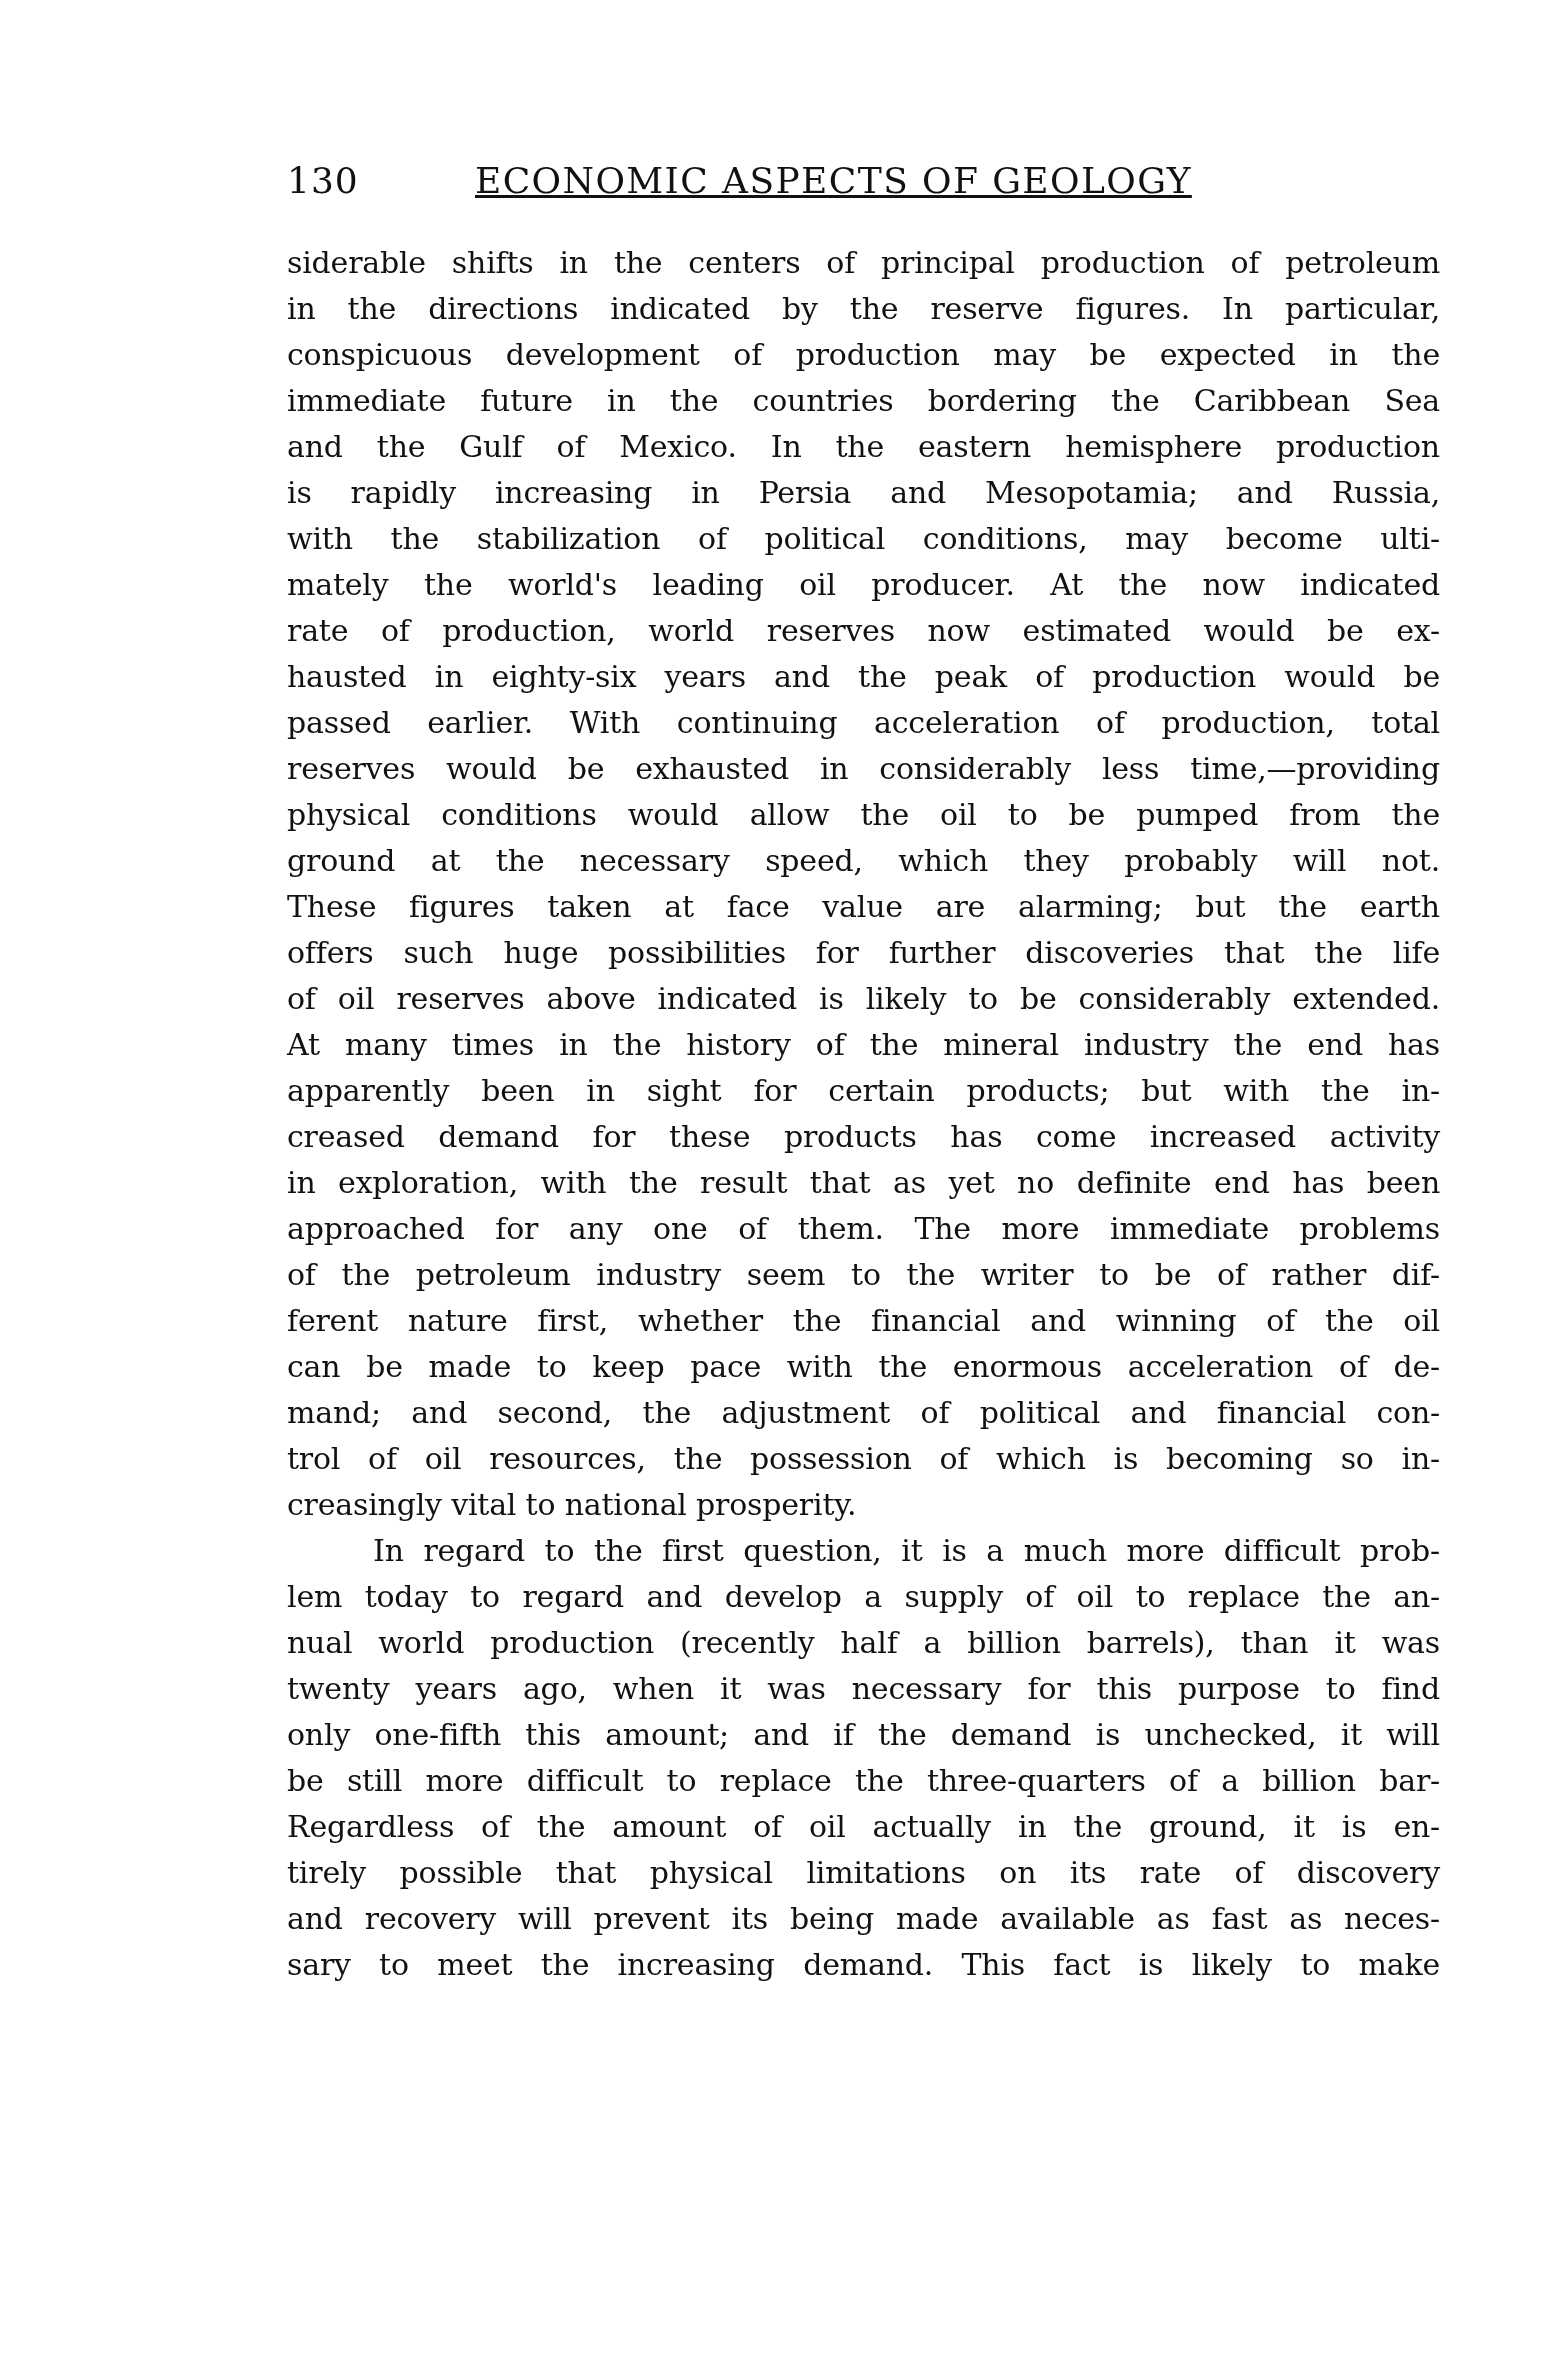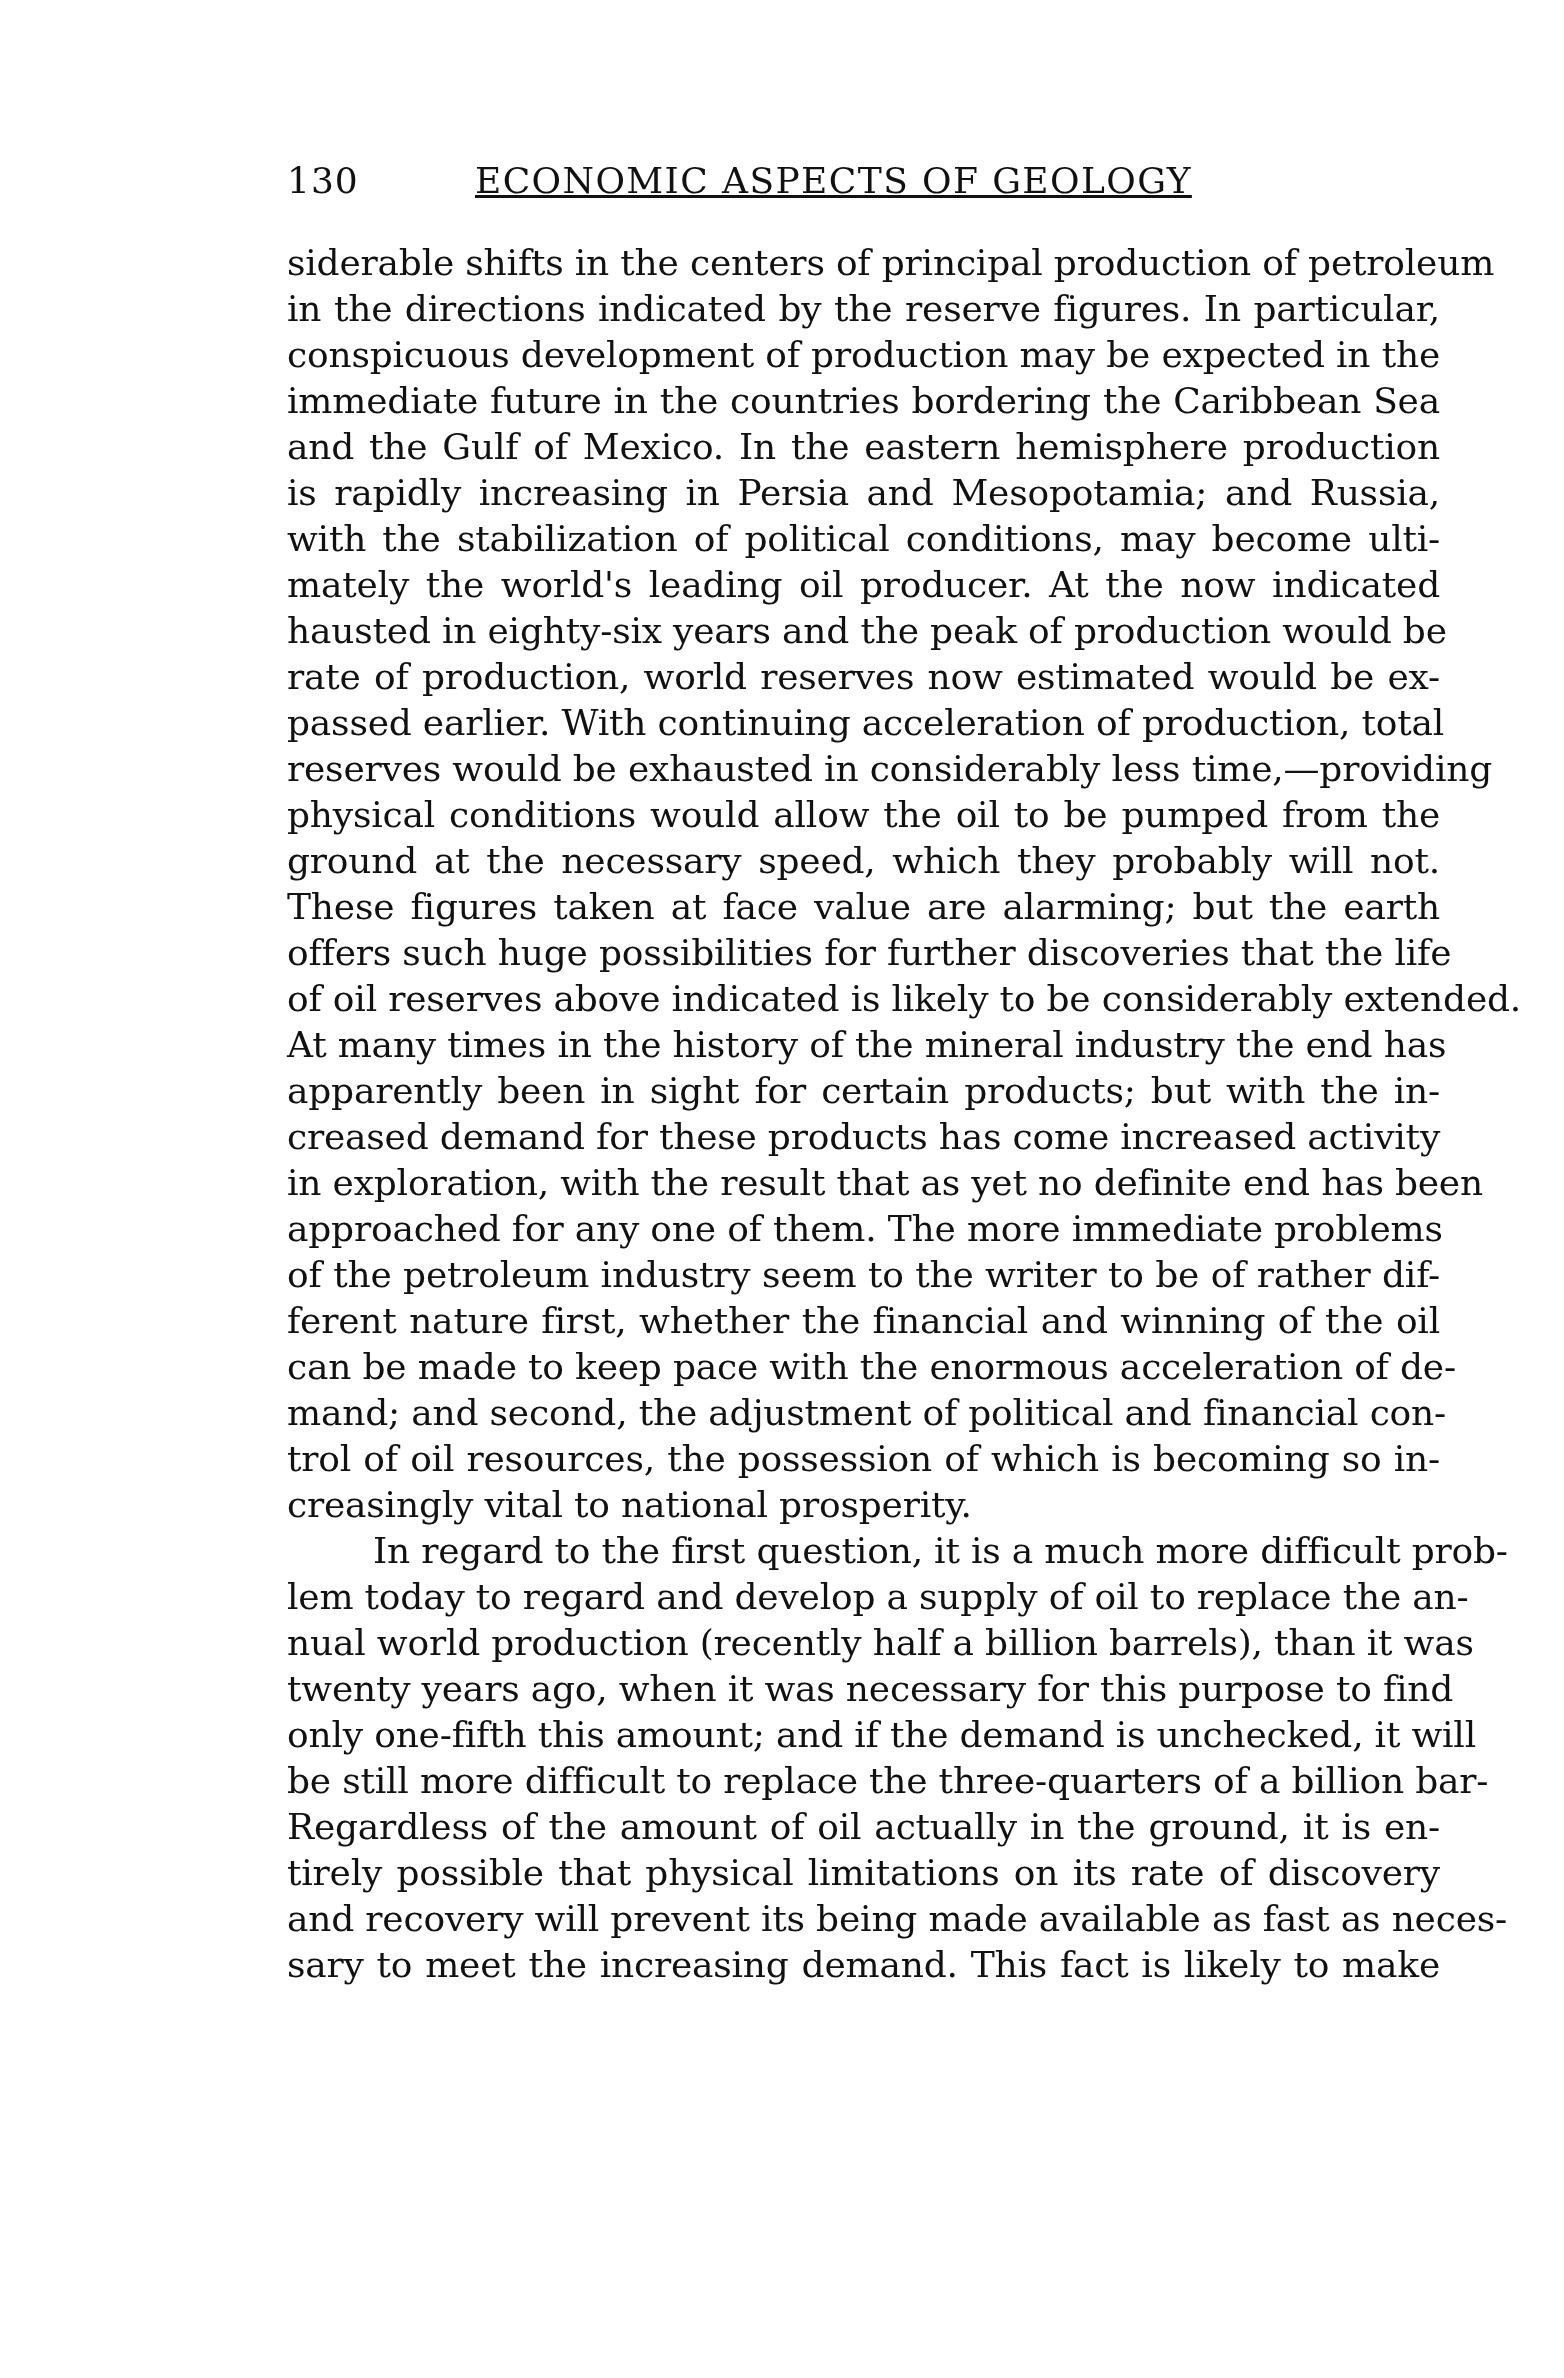--- a/index.html
+++ b/index.html
@@ -42,21 +42,21 @@
     }
     .body-text {
       position: absolute;
       top: 240px;
       left: 287px;
       width: 1153px;
     }
     .line {
       display: block;
       height: 46px;
-      font-size: 36px;
+      font-size: 30px;
       line-height: 46px;
       white-space: nowrap;
       text-align: justify;
       text-align-last: justify;
       letter-spacing: -0.2px;
     }
     .line.last {
       text-align-last: left;
     }
     .line.indent {
@@ -74,22 +74,22 @@
 <div class="body-text">
   <div class="paragraph">
     <span class="line">siderable shifts in the centers of principal production of petroleum</span>
     <span class="line">in the directions indicated by the reserve figures. In particular,</span>
     <span class="line">conspicuous development of production may be expected in the</span>
     <span class="line">immediate future in the countries bordering the Caribbean Sea</span>
     <span class="line">and the Gulf of Mexico. In the eastern hemisphere production</span>
     <span class="line">is rapidly increasing in Persia and Mesopotamia; and Russia,</span>
     <span class="line">with the stabilization of political conditions, may become ulti-</span>
     <span class="line">mately the world's leading oil producer. At the now indicated</span>
+    <span class="line">rate of production, world reserves now estimated would be ex-</span>
     <span class="line">hausted in eighty-six years and the peak of production would be</span>
-    <span class="line">rate of production, world reserves now estimated would be ex-</span>
     <span class="line">passed earlier. With continuing acceleration of production, total</span>
     <span class="line">reserves would be exhausted in considerably less time,—providing</span>
     <span class="line">physical conditions would allow the oil to be pumped from the</span>
     <span class="line">ground at the necessary speed, which they probably will not.</span>
     <span class="line">These figures taken at face value are alarming; but the earth</span>
     <span class="line">offers such huge possibilities for further discoveries that the life</span>
     <span class="line">of oil reserves above indicated is likely to be considerably extended.</span>
     <span class="line">At many times in the history of the mineral industry the end has</span>
     <span class="line">apparently been in sight for certain products; but with the in-</span>
     <span class="line">creased demand for these products has come increased activity</span>

